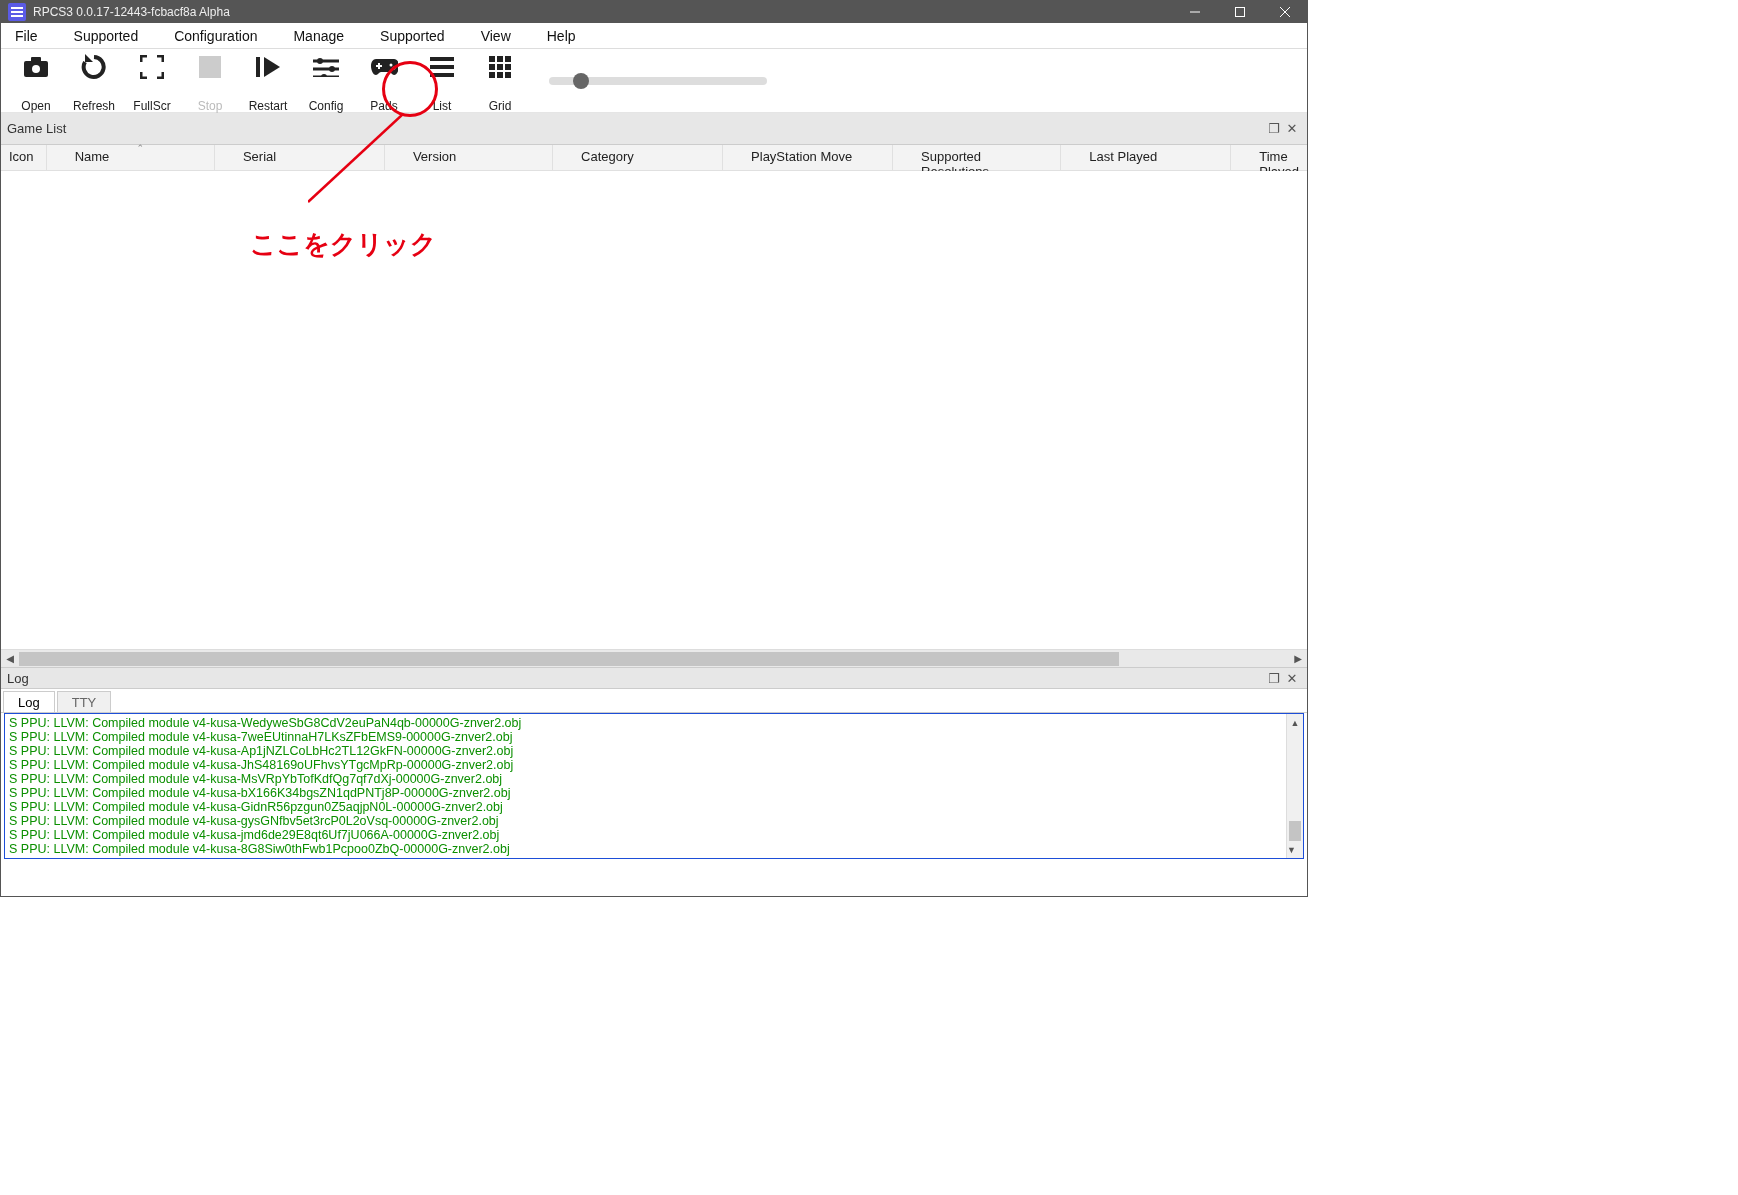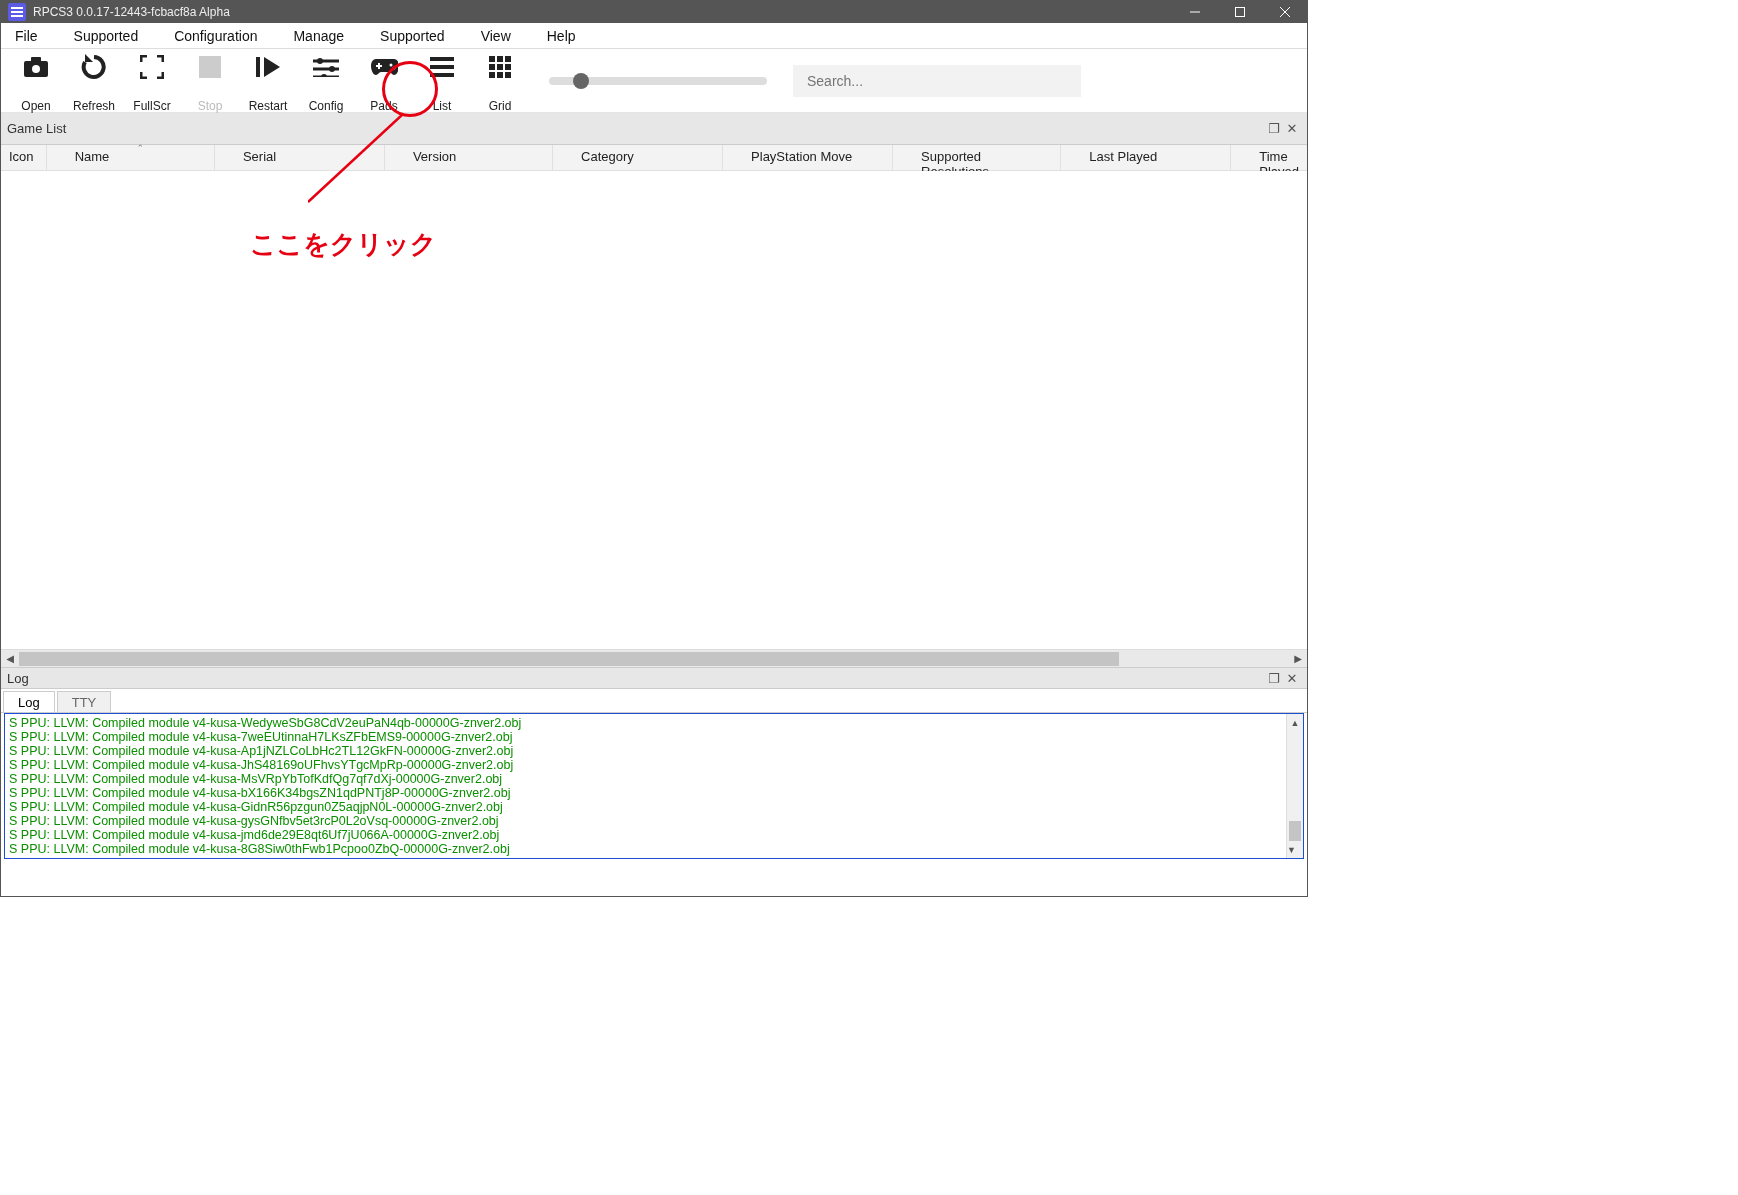--- a/index.html
+++ b/index.html
@@ -235,21 +235,20 @@
           <rect x="0" y="16" width="6" height="6" fill="#222"></rect>
           <rect x="8" y="16" width="6" height="6" fill="#222"></rect>
           <rect x="16" y="16" width="6" height="6" fill="#222"></rect>
         </svg>
       </div>
     <span>Grid</span>
   </div>
   <div class="slider">
     <div class="knob"></div>
   </div>
-  <input class="search" placeholder="Search..." style="">
 </div>
 
 <div class="dock-header">
   <span>Game List</span>
   <div class="spacer"></div>
   <div class="dock-ctrl">❐</div>
   <div class="dock-ctrl">✕</div>
 </div>
 
 <div class="thead">

